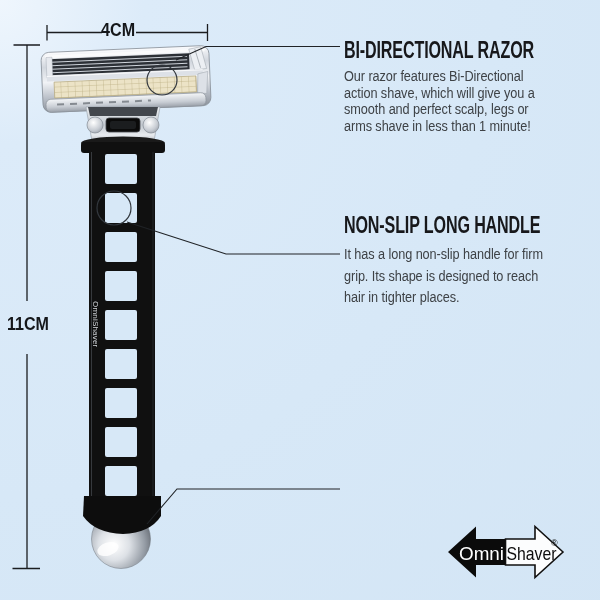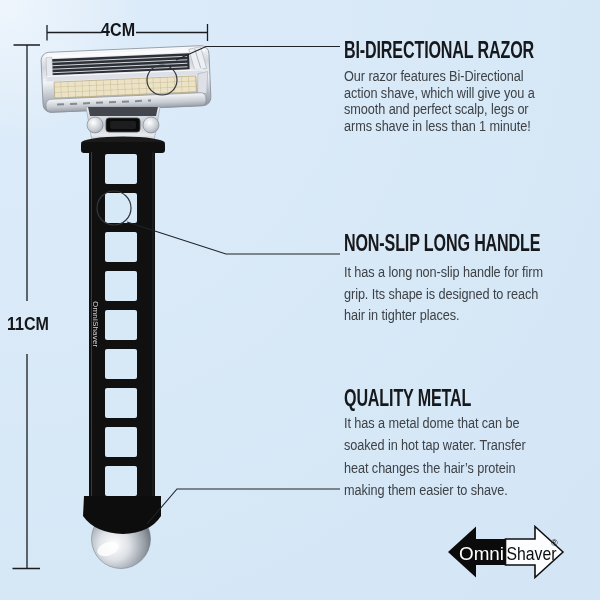--- a/index.html
+++ b/index.html
@@ -33,21 +33,21 @@
   }
   .feature-body {
     position: absolute; left: 0;
     font-size: 15.5px; color: #3e4246; letter-spacing: -0.1px;
     transform: scaleX(.82); transform-origin: left top;
   }
   .feature-body div { white-space: nowrap; }
 
   #feature-1 { top: 19px; margin-top: 20px; }
   #feature-1 .feature-body { top: 29px; line-height: 16.6px; }
-  #feature-2 { top: 232px; }
+  #feature-2 { top: 214px; }
   #feature-2 .feature-body { top: 29px; line-height: 21.6px; }
   #feature-3 { top: 387px; }
   #feature-3 .feature-body { top: 25px; line-height: 22.4px; }
 </style>
 </head>
 <body>
 
 <div id="canvas">
 
   <svg id="gfx" viewBox="0 0 600 600" aria-hidden="true">
@@ -182,23 +182,14 @@
 
   <div id="feature-2" class="feature">
     <div class="feature-title">NON-SLIP LONG HANDLE</div>
     <div class="feature-body">
       <div>It has a long non-slip handle for firm</div>
       <div>grip. Its shape is designed to reach</div>
       <div>hair in tighter places.</div>
     </div>
   </div>
 
-  <div id="feature-3" class="feature">
-    <div class="feature-title">QUALITY METAL</div>
-    <div class="feature-body">
-      <div>It has a metal dome that can be</div>
-      <div>soaked in hot tap water. Transfer</div>
-      <div>heat changes the hair’s protein</div>
-      <div>making them easier to shave.</div>
-    </div>
-  </div>
 
 </div>
 
 </body></html>

